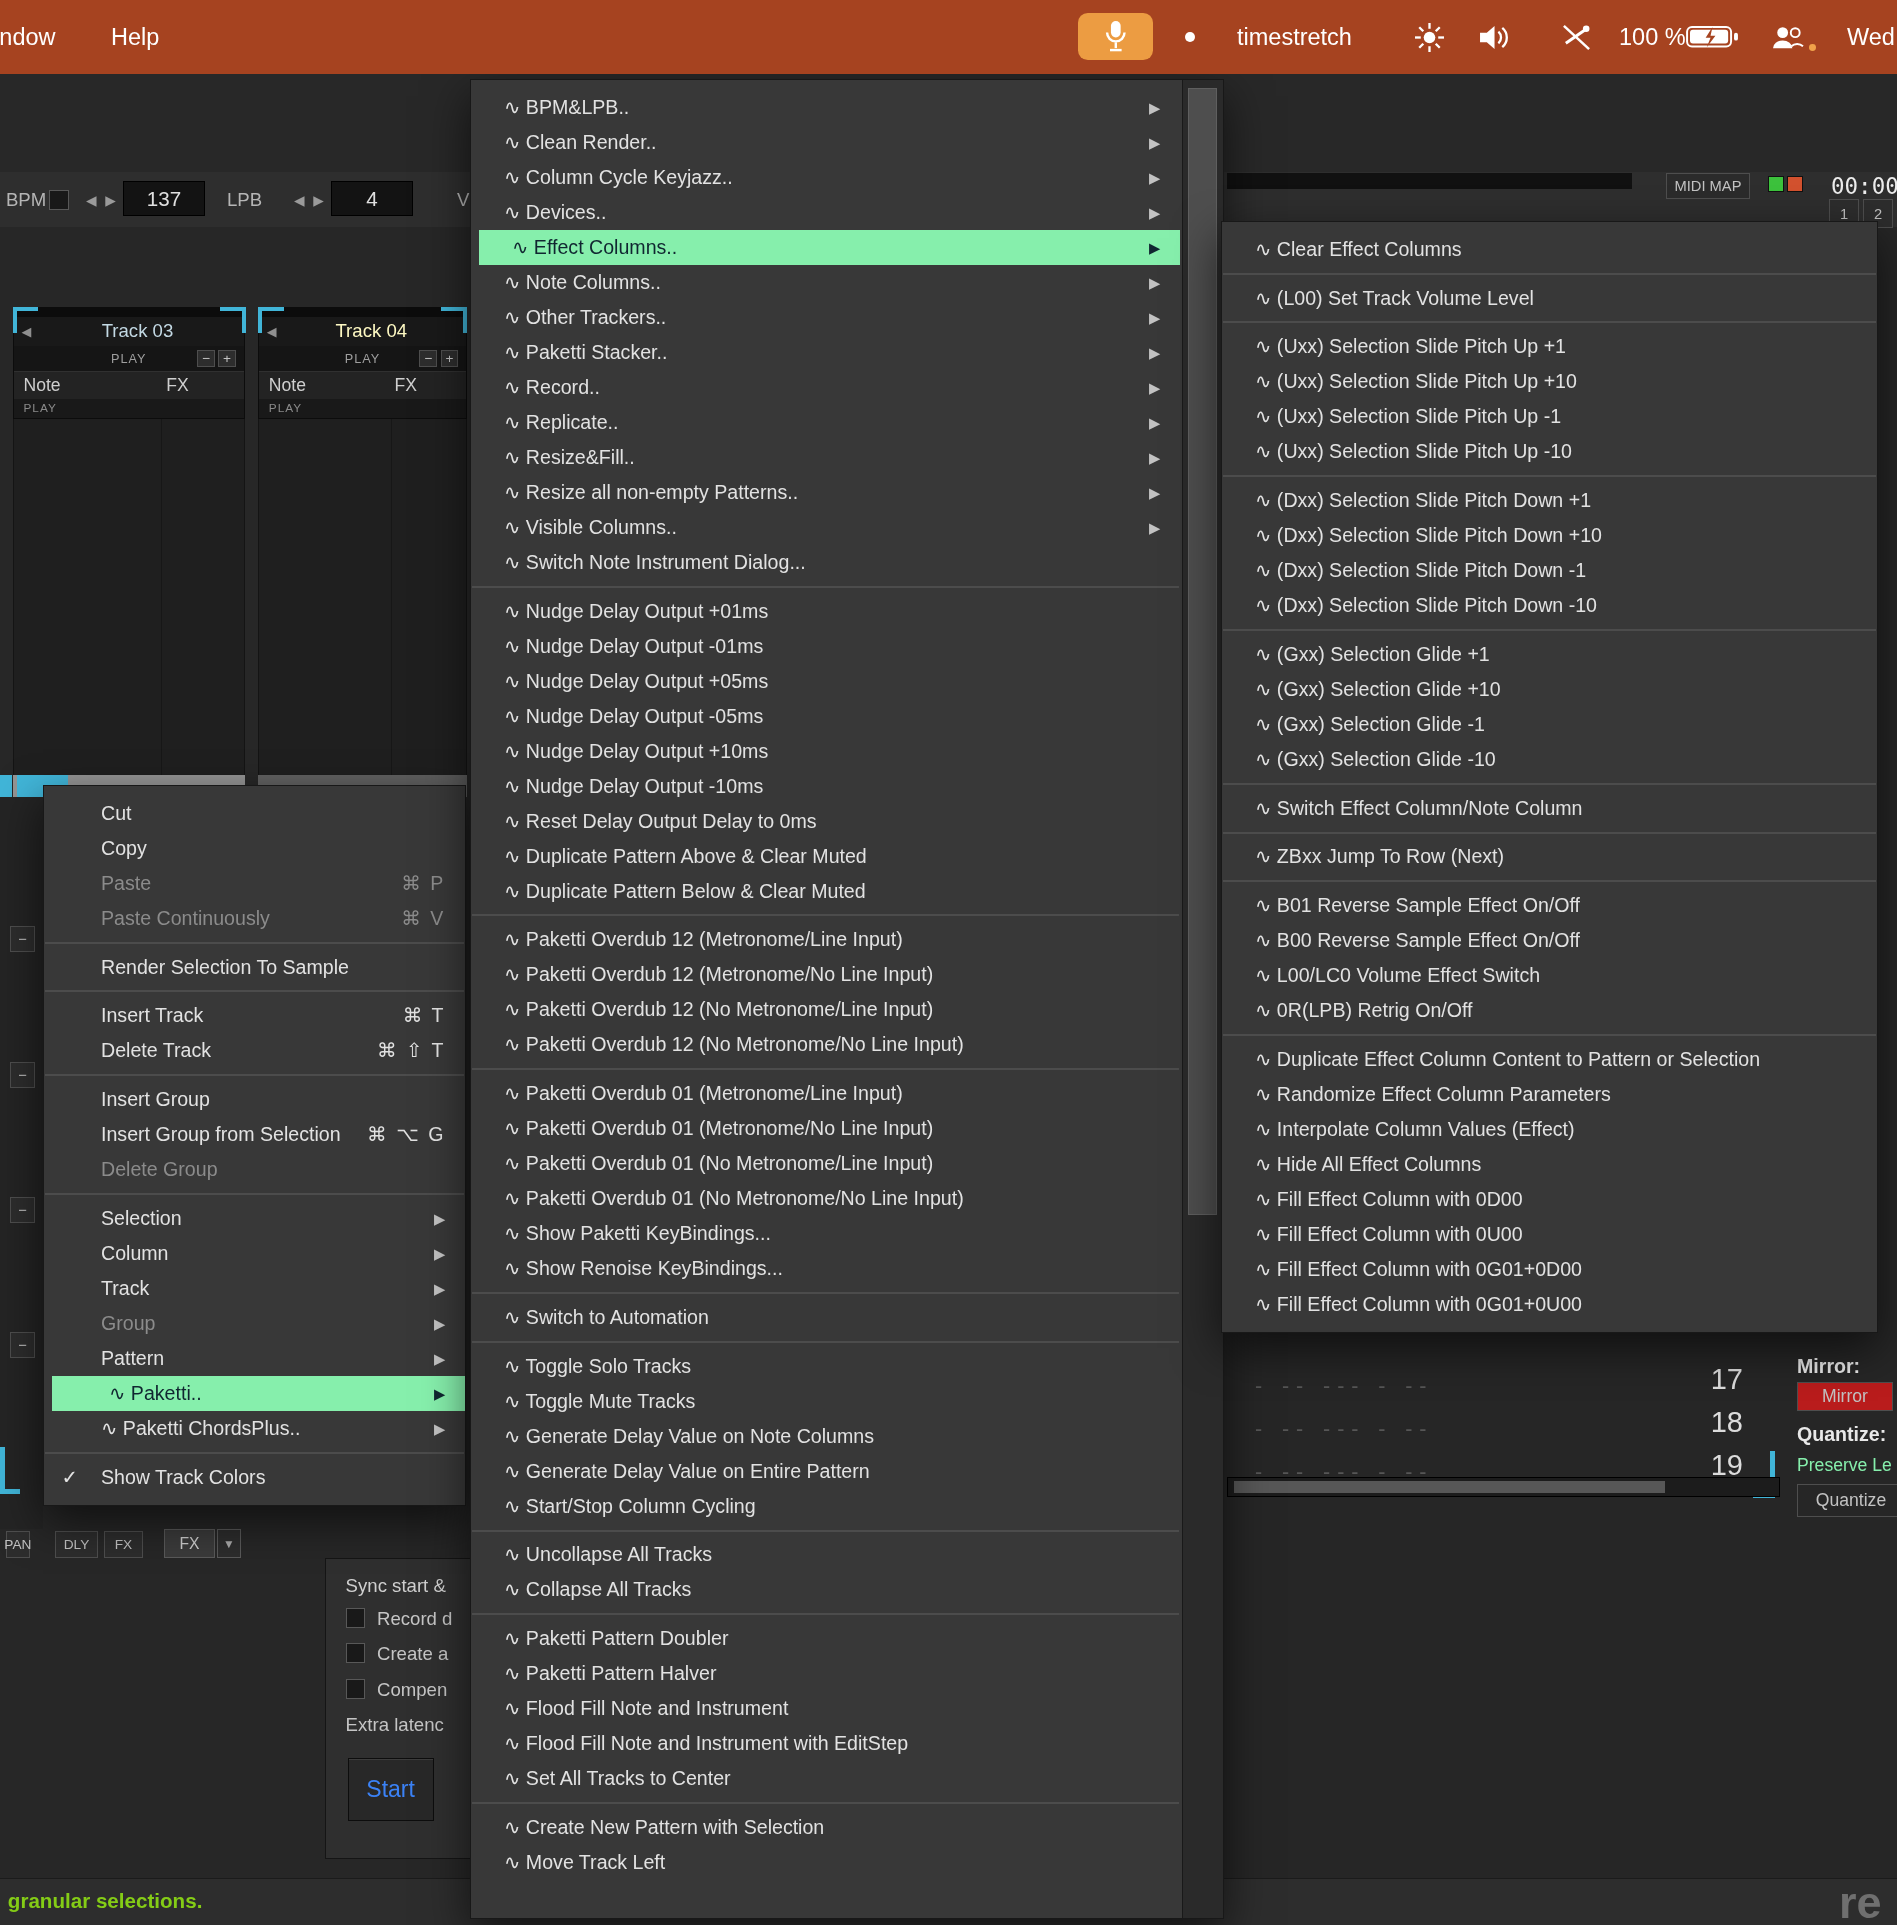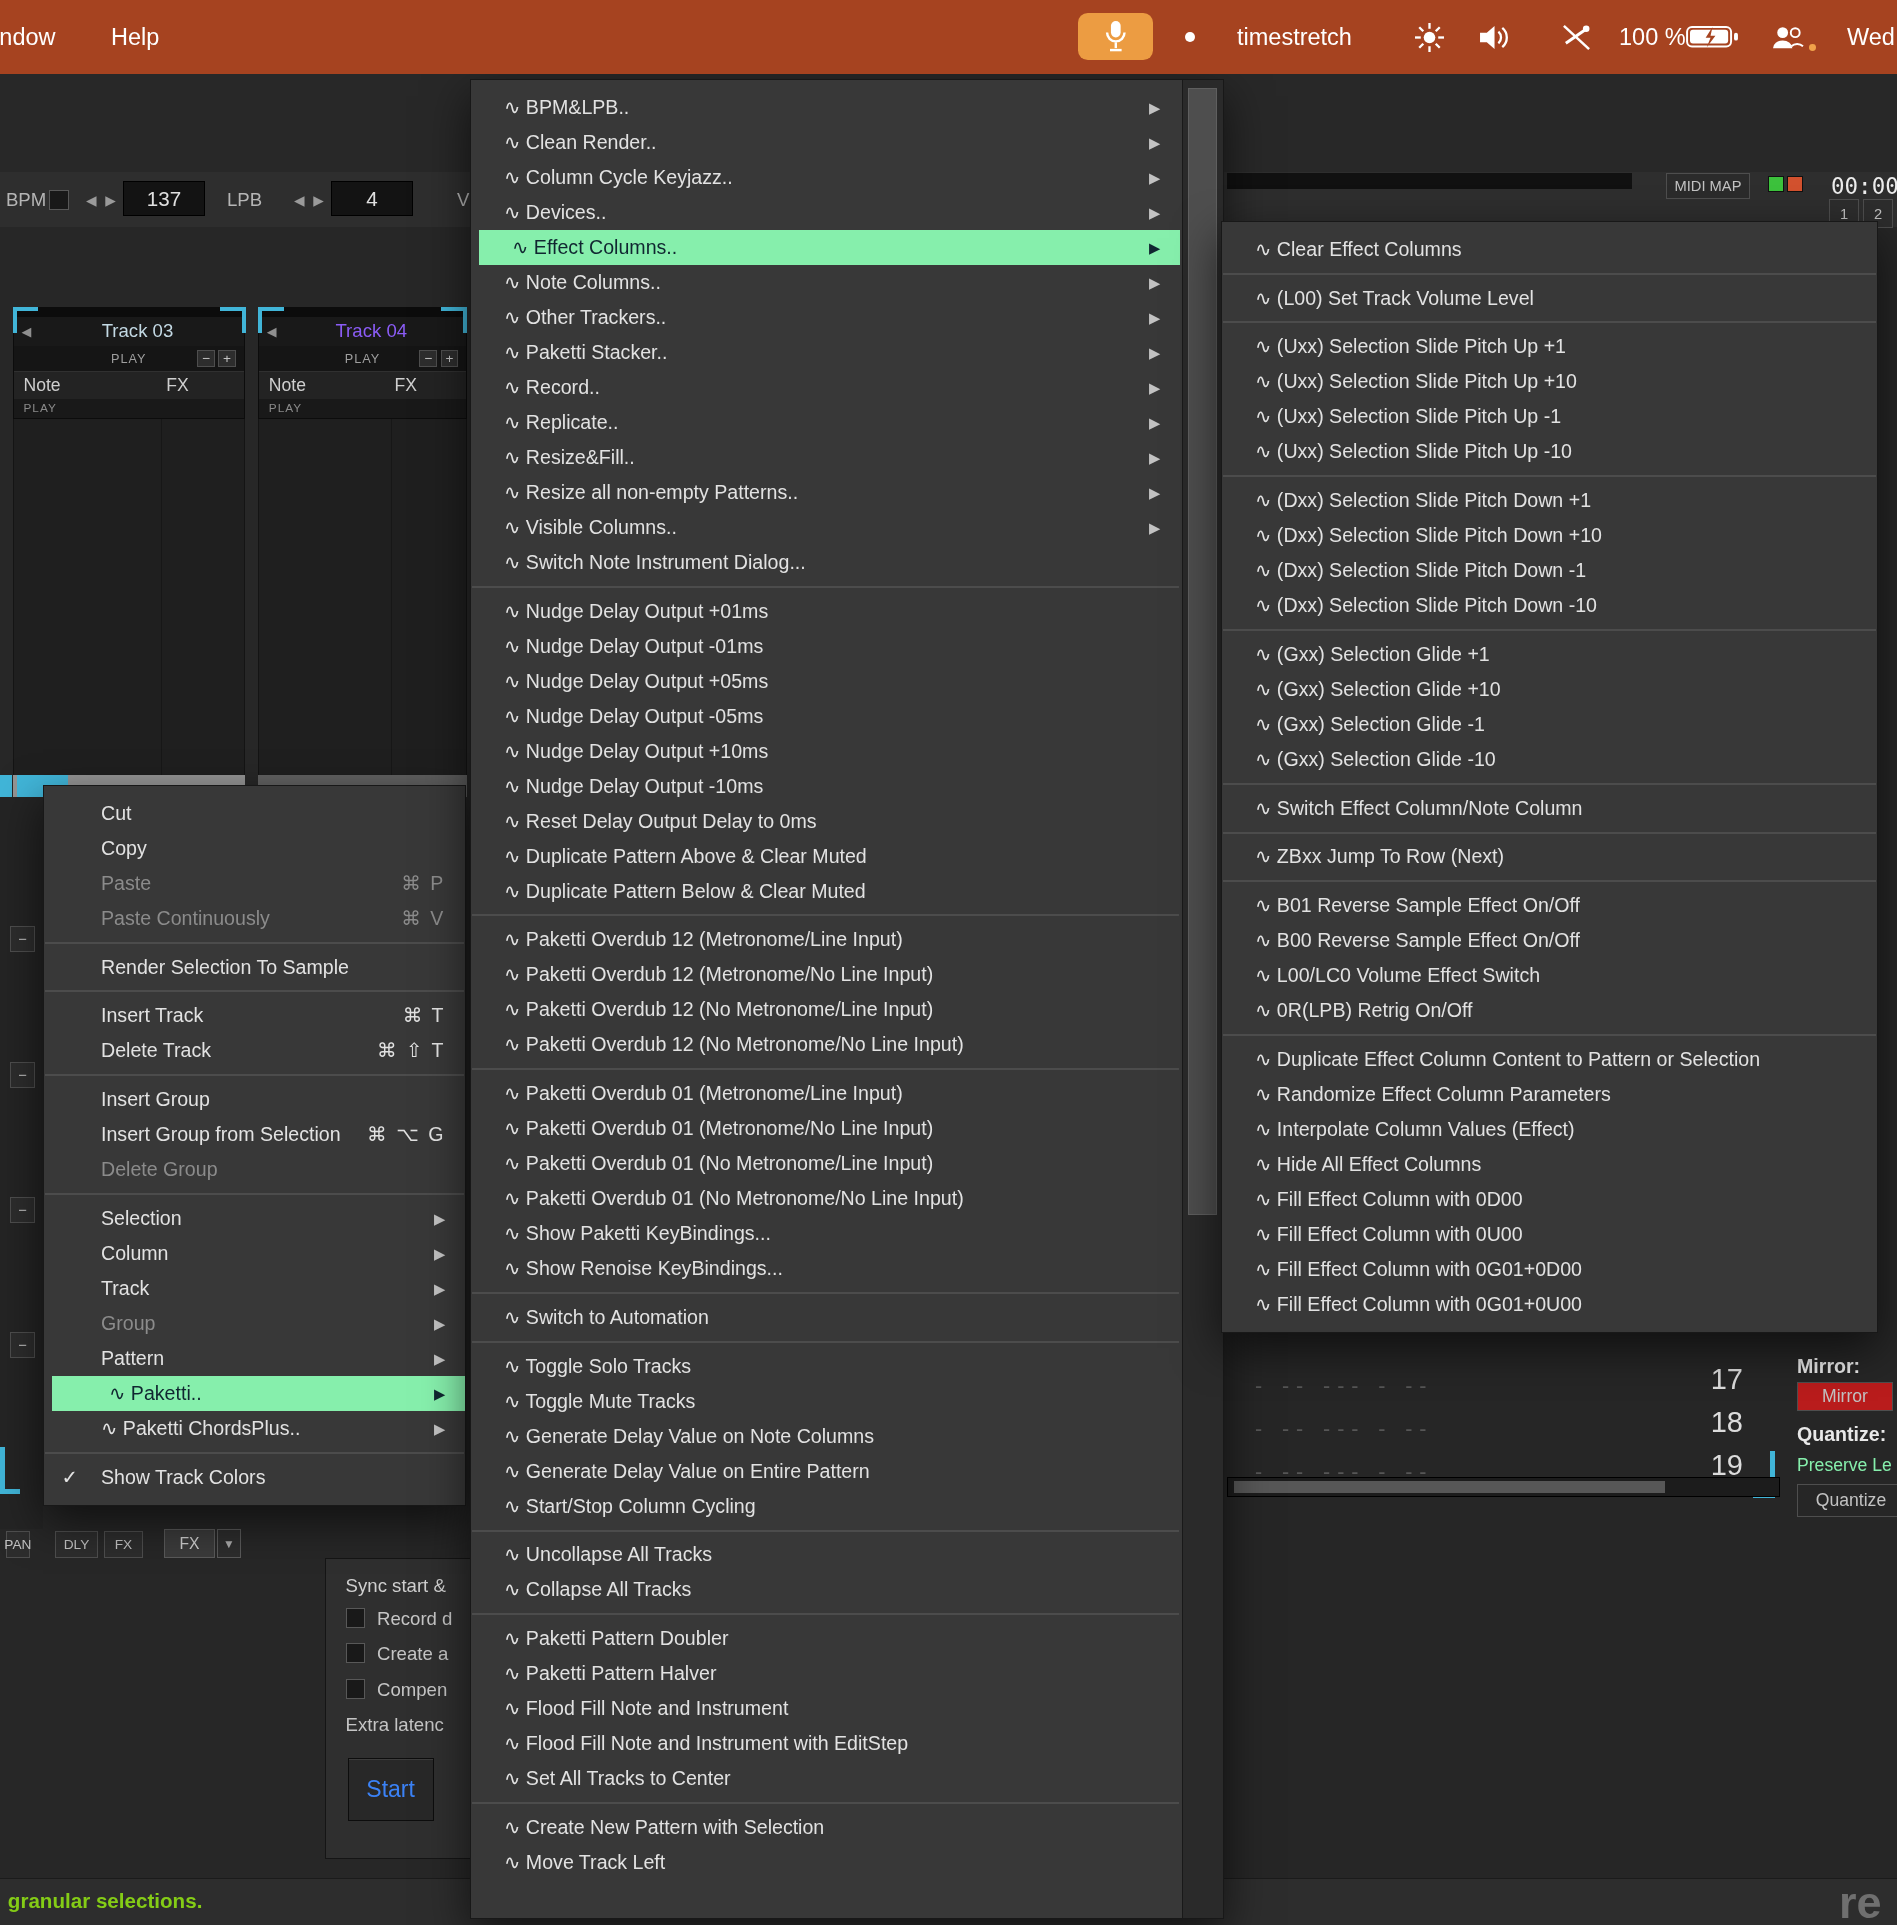--- a/index.html
+++ b/index.html
@@ -101,21 +101,21 @@
       <span style="padding-left:9.8px;color:#8a8a8a;font-size:11.8px;letter-spacing:1px;">PLAY</span>
     </div>
   </div>
   <div class="abs bracket-tl" style="left:12.7px;top:307px;width:25.5px;height:25.5px;"></div>
   <div class="abs bracket-tr" style="left:220px;top:307px;width:25.5px;height:25.5px;"></div>
 
   <div class="trackhdr" style="left:258px;top:307px;width:209px;height:112px;">
     <div style="height:8.8px;background:#0c0c0c;"></div>
     <div style="height:29px;background:#191919;display:flex;align-items:center;">
       <span style="padding-left:7.8px;font-size:12.7px;color:#8f8f8f;">◀</span>
-      <span style="flex:1;text-align:center;color:#8b5cf6;font-size:18.6px;">Track 04</span>
+      <span style="flex:1;text-align:center;color:#fef9c3;font-size:18.6px;">Track 04</span>
     </div>
     <div style="height:25.5px;background:#151515;display:flex;align-items:center;position:relative;">
       <span style="flex:1;text-align:center;color:#9f9f9f;font-size:12.7px;letter-spacing:1px;">PLAY</span>
       <span class="btn" style="position:absolute;right:29px;top:3.9px;width:17.6px;height:17.6px;font-size:13.7px;">−</span>
       <span class="btn" style="position:absolute;right:7.8px;top:3.9px;width:17.6px;height:17.6px;font-size:13.7px;">+</span>
     </div>
     <div style="height:27.4px;background:#232323;border-top:1px solid #303030;display:flex;align-items:center;">
       <span style="padding-left:9.8px;color:#cfcfcf;font-size:17.6px;flex:1;">Note</span>
       <span style="margin-right:49px;color:#cfcfcf;font-size:17.6px;">FX</span>
     </div>

